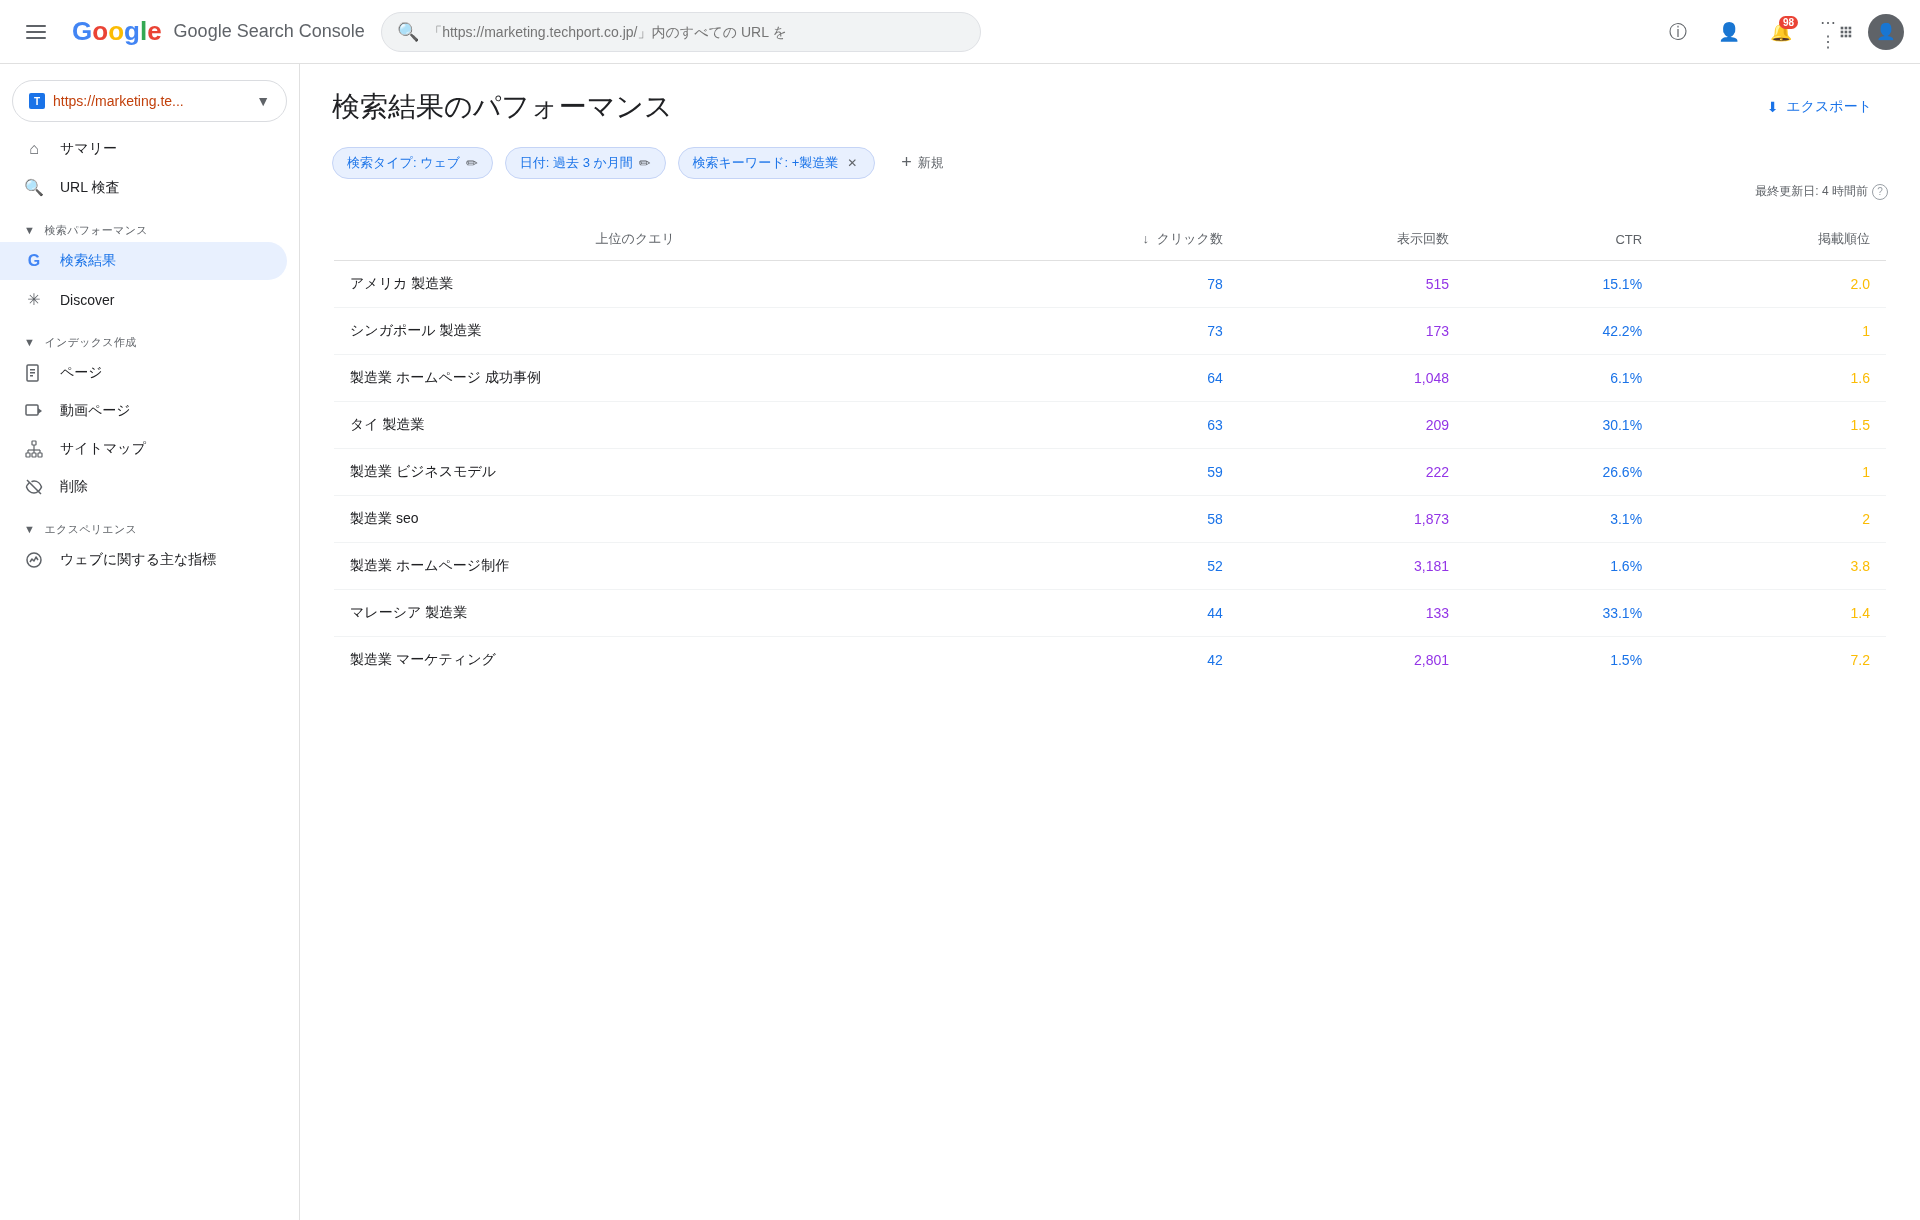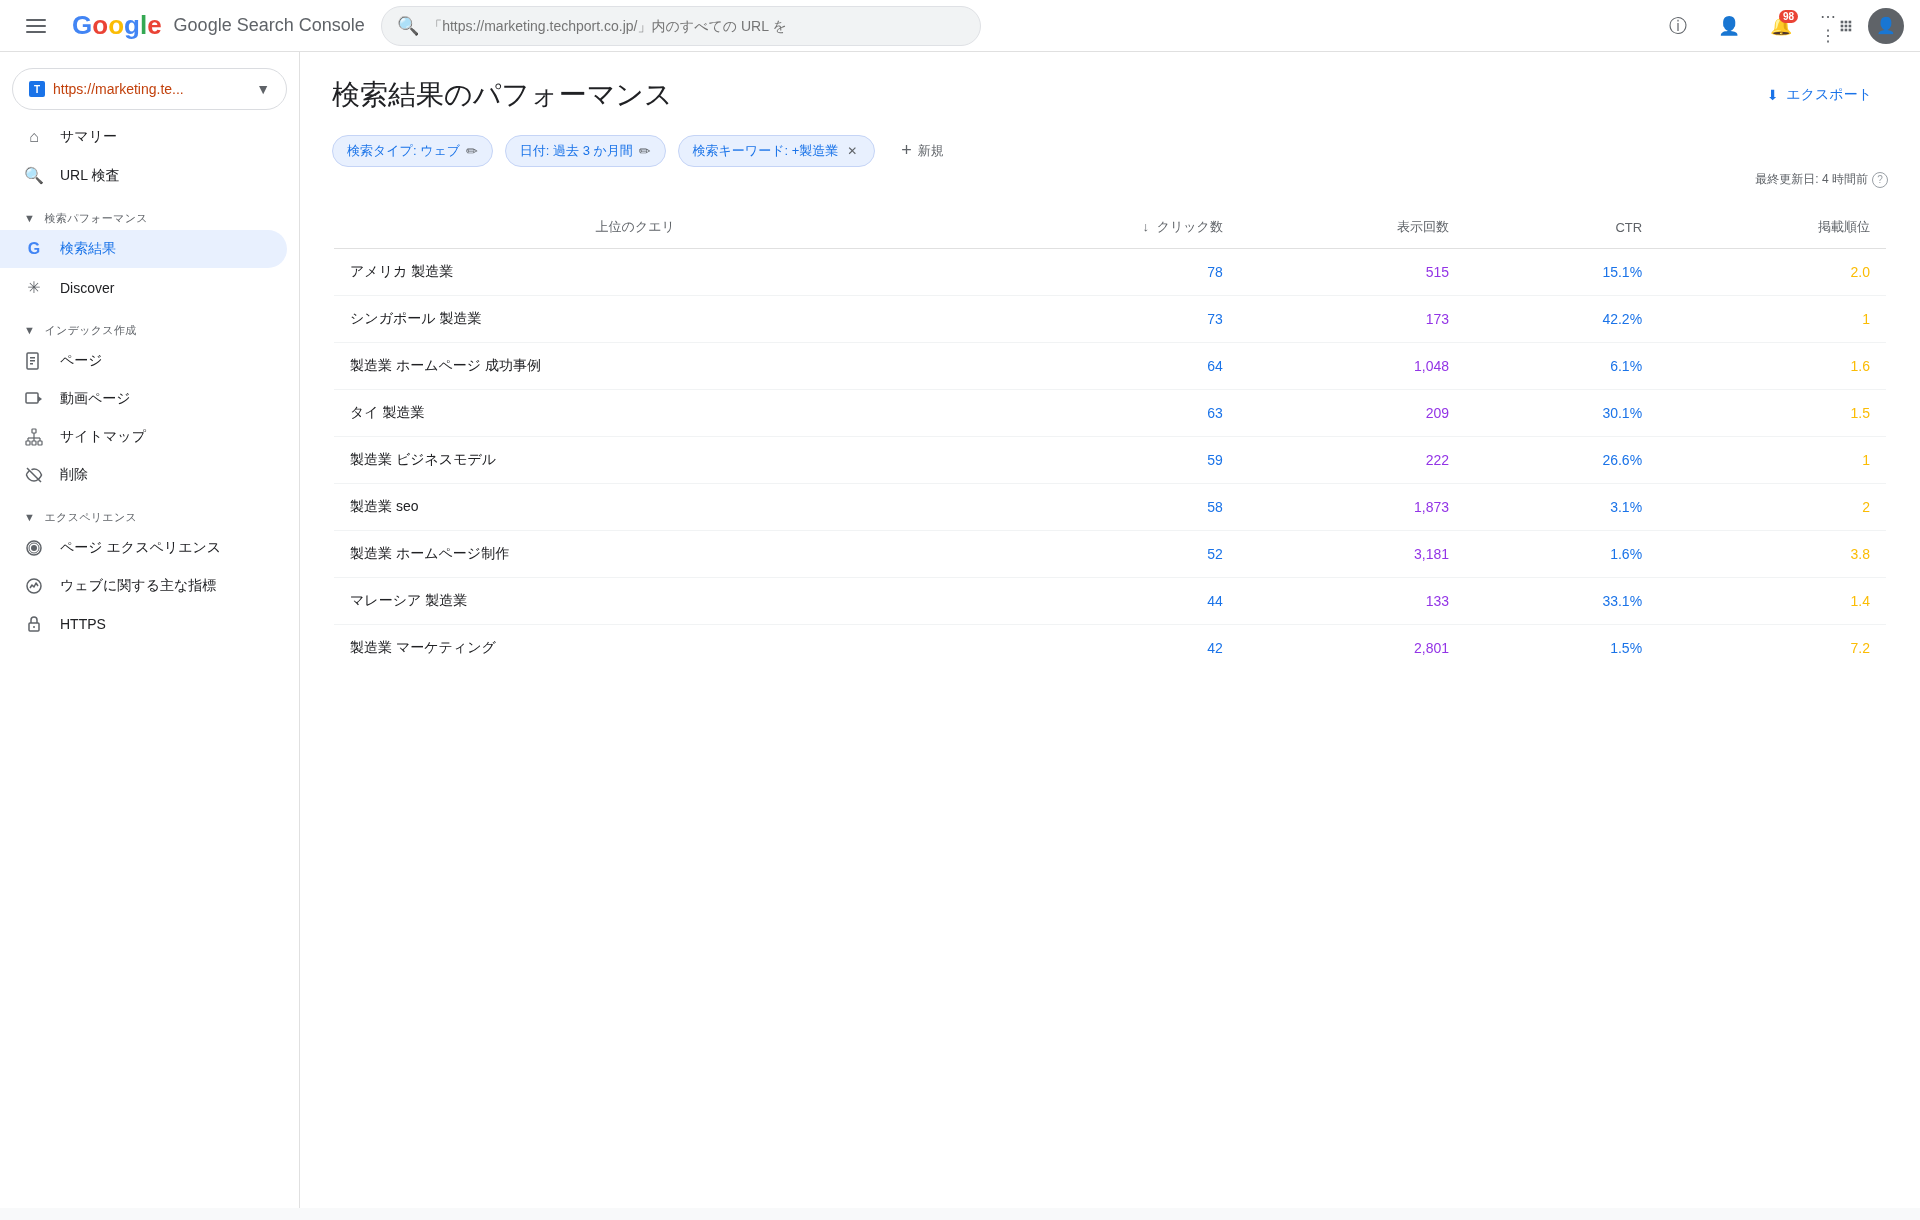--- a/index.html
+++ b/index.html
@@ -10,21 +10,21 @@
       font-size: 14px;
     }
 
     
     .topbar {
       display: flex;
       align-items: center;
       background: #fff;
       border-bottom: 1px solid #e0e0e0;
       padding: 0 16px;
-      height: 52px;
+      height: 64px;
       gap: 16px;
     }
     .topbar-logo {
       display: flex;
       align-items: center;
       gap: 8px;
       font-size: 20px;
       font-weight: 500;
       color: #5f6368;
       white-space: nowrap;
@@ -452,51 +452,31 @@
         </svg>
       </span>
       <span>削除</span>
     </div>
 
     <div class="nav-section-label">
       <span style="margin-right:6px;">▼</span>
       <span>エクスペリエンス</span>
     </div>
 
-    <div class="nav-item">
-      <span class="nav-icon">
-        <svg width="18" height="18" viewBox="0 0 18 18" fill="none">
-          <circle cx="9" cy="9" r="7" stroke="#5f6368" stroke-width="1.5" fill="none"></circle>
-          <circle cx="9" cy="9" r="3" fill="#5f6368"></circle>
-          <circle cx="9" cy="9" r="5" stroke="#5f6368" stroke-width="1" fill="none"></circle>
-        </svg>
-      </span>
-      <span>ページ エクスペリエンス</span>
-    </div>
 
     <div class="nav-item">
       <span class="nav-icon">
         <svg width="18" height="18" viewBox="0 0 18 18" fill="none">
           <circle cx="9" cy="9" r="7" stroke="#5f6368" stroke-width="1.5" fill="none"></circle>
           <path d="M5 11 L7 8 L9 10 L11 6 L13 9" stroke="#5f6368" stroke-width="1.5" fill="none" stroke-linejoin="round"></path>
         </svg>
       </span>
       <span>ウェブに関する主な指標</span>
     </div>
 
-    <div class="nav-item">
-      <span class="nav-icon">
-        <svg width="18" height="18" viewBox="0 0 18 18" fill="none">
-          <rect x="4" y="8" width="10" height="8" rx="1" stroke="#5f6368" stroke-width="1.5" fill="none"></rect>
-          <path d="M6 8 V5 A3 3 0 0 1 12 5 V8" stroke="#5f6368" stroke-width="1.5" fill="none"></path>
-          <circle cx="9" cy="12" r="1" fill="#5f6368"></circle>
-        </svg>
-      </span>
-      <span>HTTPS</span>
-    </div>
 
   </nav>
 
   <main class="main">
 
     <div class="page-header">
       <h1 class="page-title">検索結果のパフォーマンス</h1>
       <button class="export-btn">
         <span>⬇</span>
         <span>エクスポート</span>

